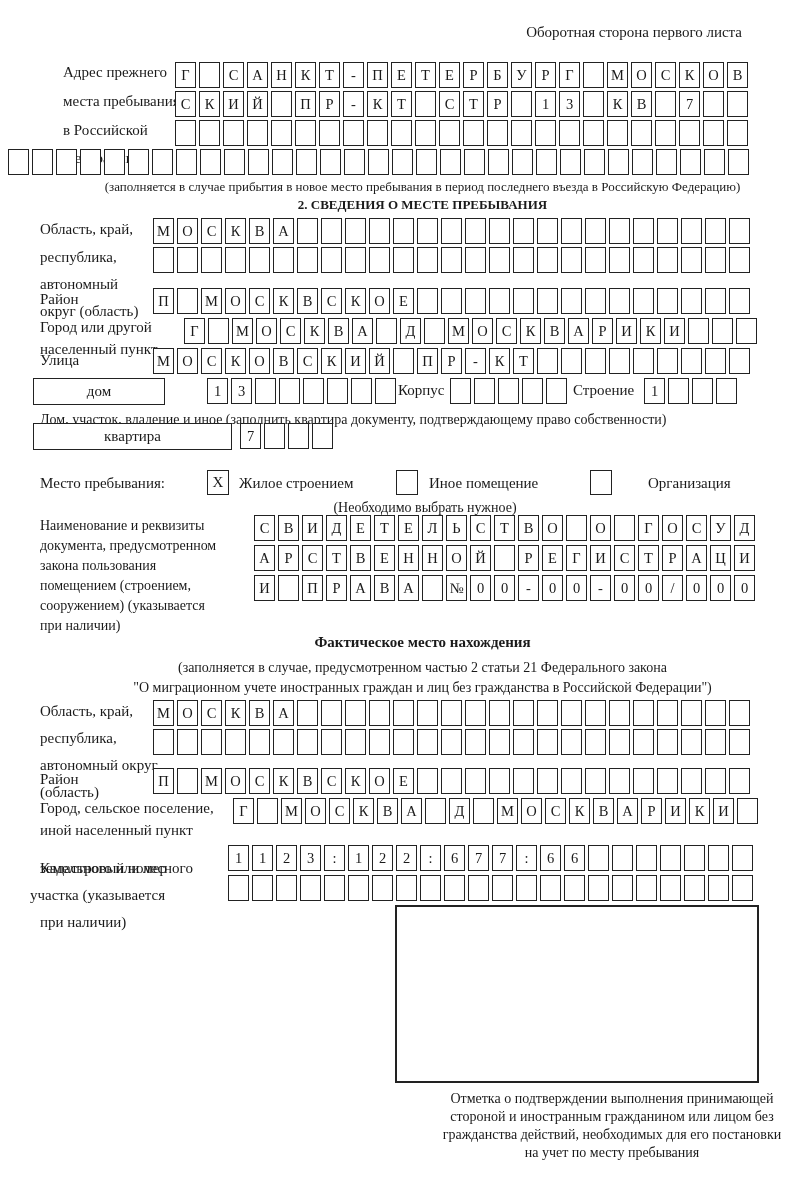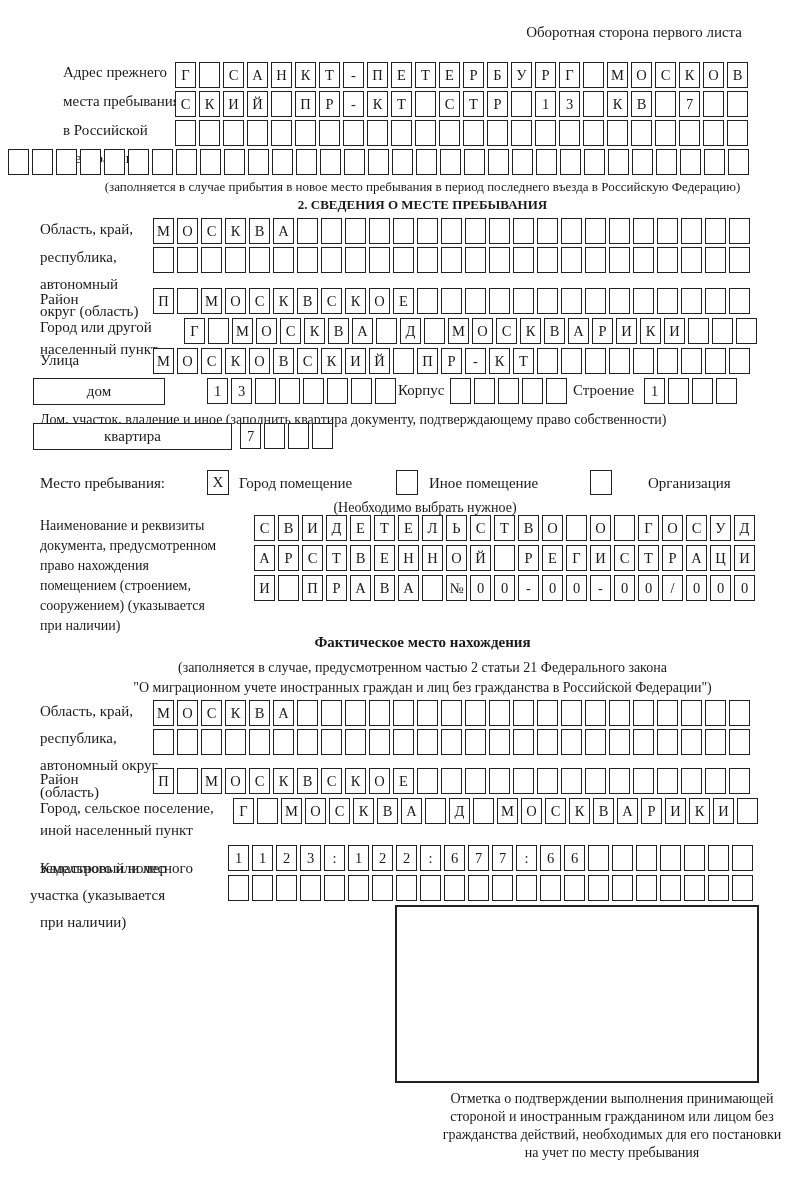--- a/index.html
+++ b/index.html
@@ -333,30 +333,30 @@
   <div class="bigfield" style="left:33px;top:423px;width:199px">квартира</div>
   <div class="cellrow" style="left:240px;top:423px">
       <span class="cell">7</span>
       <span class="cell"></span>
       <span class="cell"></span>
       <span class="cell"></span>
     </div>
 
   <div class="lbl" style="left:40px;top:475px">Место пребывания:</div>
   <span class="chk" style="left:207px;top:470px">X</span>
-  <div class="lbl" style="left:239px;top:475px">Город помещение</div>
+  <div class="lbl" style="left:239px;top:475px">Жилое строением</div>
   <span class="chk" style="left:396px;top:470px"></span>
   <div class="lbl" style="left:429px;top:475px">Иное помещение</div>
   <span class="chk" style="left:590px;top:470px"></span>
   <div class="lbl" style="left:648px;top:475px">Организация</div>
   <div class="lbl cap center" style="left:40px;top:499px;width:700px">(Необходимо выбрать нужное)</div>
 
   <div class="lbl cap" style="left:40px;top:517px">Наименование и реквизиты</div>
   <div class="lbl cap" style="left:40px;top:537px">документа, предусмотренном</div>
-  <div class="lbl cap" style="left:40px;top:557px">право нахождения</div>
+  <div class="lbl cap" style="left:40px;top:557px">закона пользования</div>
   <div class="lbl cap" style="left:40px;top:577px">помещением (строением,</div>
   <div class="lbl cap" style="left:40px;top:597px">сооружением) (указывается</div>
   <div class="lbl cap" style="left:40px;top:617px">при наличии)</div>
   <div class="cellrow" style="left:254px;top:515px">
       <span class="cell">С</span>
       <span class="cell">В</span>
       <span class="cell">И</span>
       <span class="cell">Д</span>
       <span class="cell">Е</span>
       <span class="cell">Т</span>

